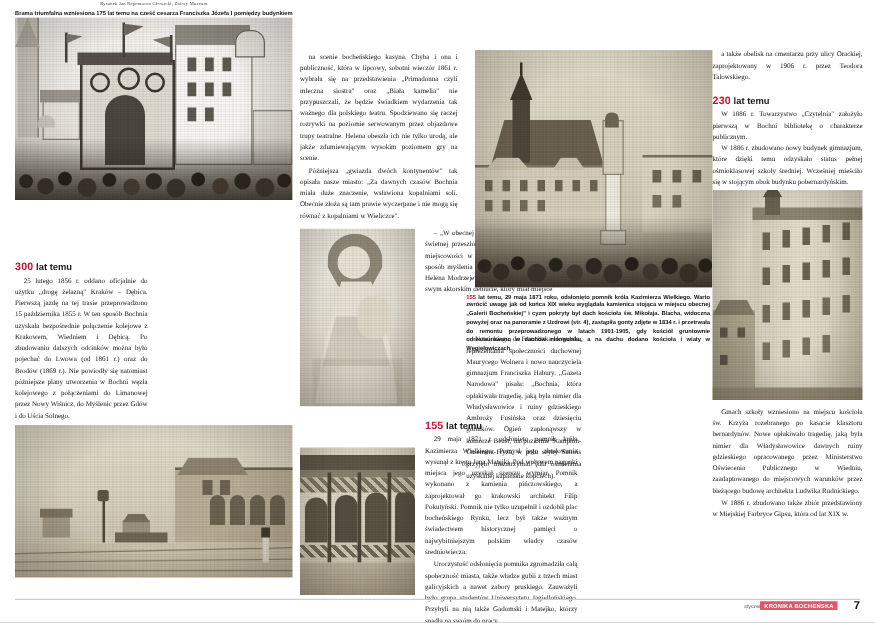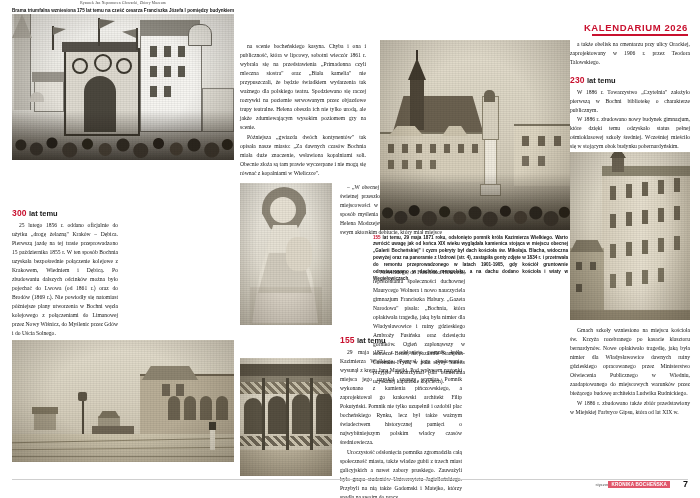--- a/index.html
+++ b/index.html
@@ -189,24 +189,20 @@
       radial-gradient(circle at 90% 80%, #3a342c 0 7px, rgba(0,0,0,0) 8px),
       radial-gradient(circle at 97% 69%, #262118 0 5px, rgba(0,0,0,0) 6px),
       linear-gradient(180deg, rgba(60,52,40,0) 0%, rgba(45,39,30,.55) 60%, rgba(30,26,20,.8) 100%);
   }
 </style>
 </head>
 <body>
 
 <div class="page">
 
-  <div class="header">
-    <div class="header-title">KALENDARIUM 2026</div>
-    <div class="header-rule"></div>
-  </div>
 
   <div class="col col-1">
 
     <div class="photo" style="left:0; top:14px; width:222px; height:146px; background:#efeee9;">
       <div style="position:absolute;inset:0;background:linear-gradient(180deg,#f3f2ee 0%,#e9e7e0 55%,#dedbd3 100%);"></div>
 
       <div class="shape" style="left:128px;top:18px;width:60px;height:98px;background:#f6f5f1;border:1px solid #7d7a72;"></div>
       <div class="shape" style="left:128px;top:6px;width:60px;height:16px;background:#8e8b82;"></div>
       <div class="shape" style="left:176px;top:10px;width:22px;height:20px;background:#e9e7e0;border:1px solid #6f6c64;border-radius:10px 10px 0 0;"></div>
       <div class="shape" style="left:138px;top:32px;width:7px;height:11px;background:#5c594f;"></div>

